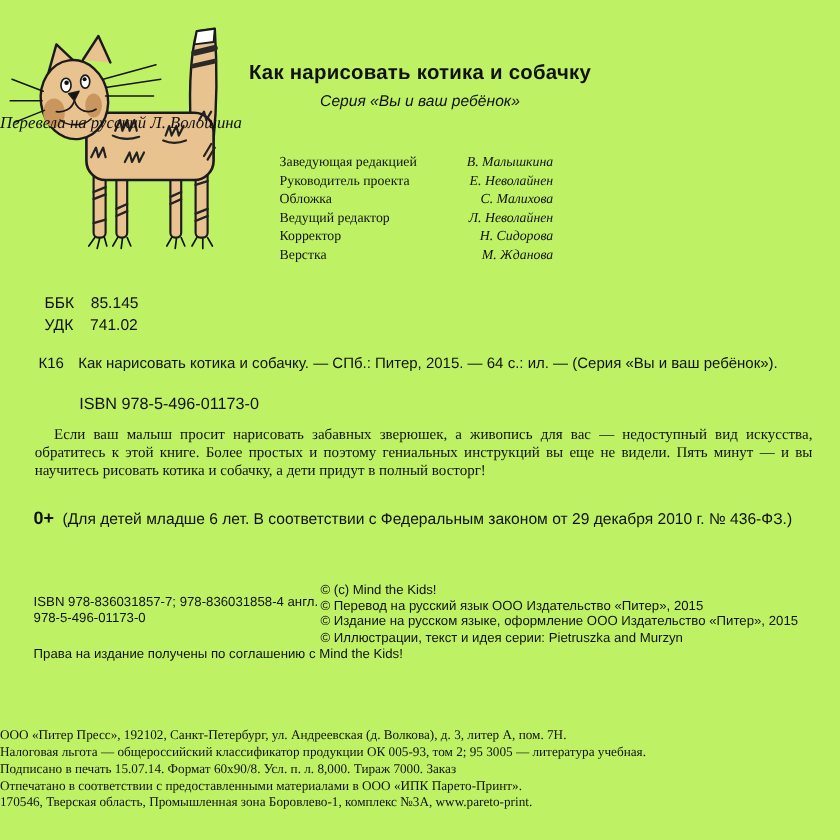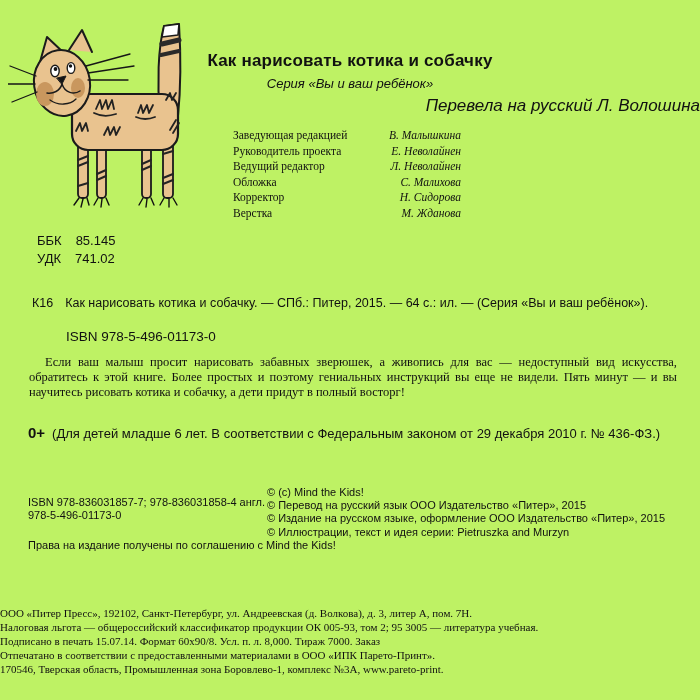--- a/index.html
+++ b/index.html
@@ -4,27 +4,27 @@
 <style>
   html,body{margin:0;padding:0;background:#fff;}
   #page{
     position:relative;width:700px;height:700px;background:#bef264;
     font-family:"Liberation Sans",sans-serif;color:#111;overflow:hidden;
   }
   .abs{position:absolute;}
   
   .title{top:51px;left:0;right:0;text-align:center;font-size:17px;font-weight:bold;letter-spacing:.2px;}
   .series{top:76px;left:0;right:0;text-align:center;font-size:13px;font-style:italic;}
-  .translator{top:96px;left:0;right:0;text-align:right;font-family:Liberation Sans, sans-serif;font-style:italic;font-size:17px;}
+  .translator{top:96px;left:0;right:0;text-align:left;font-family:Liberation Serif, serif;font-style:italic;font-size:14px;}
   
   .credits{top:128px;left:233px;width:228px;font-family:"Liberation Serif",serif;font-size:11.5px;}
   .credits .row{display:flex;justify-content:space-between;line-height:15.5px;}
   .credits .name{font-style:italic;}
   
-  .class-block{top:232px;left:37px;font-size:13px;}
+  .class-block{top:244px;left:37px;font-size:13px;}
   .class-block .row{display:flex;gap:14px;line-height:18px;}
   
   .catalog{top:296px;left:32px;width:640px;font-size:12.5px;display:flex;gap:12px;}
   .isbn-center{top:329px;left:66px;font-size:13.5px;}
   
   .para1{top:355px;left:29px;width:648px;font-family:"Liberation Serif",serif;font-size:12.5px;line-height:15px;text-align:justify;text-indent:16px;}
   .para2{top:400px;left:29px;width:648px;font-family:"Liberation Serif",serif;font-size:12.5px;text-indent:16px;}
   
   .age{top:424px;left:28px;display:flex;align-items:baseline;gap:7px;}
   .age .badge{font-size:15px;font-weight:bold;}
@@ -120,26 +120,26 @@
   <div class="abs credits">
     <div class="row">
       <span class="role">Заведующая редакцией</span>
       <span class="name">В. Малышкина</span>
     </div>
     <div class="row">
       <span class="role">Руководитель проекта</span>
       <span class="name">Е. Неволайнен</span>
     </div>
     <div class="row">
+      <span class="role">Обложка</span>
+      <span class="name">С. Малихова</span>
+    </div>
+    <div class="row">
       <span class="role">Ведущий редактор</span>
       <span class="name">Л. Неволайнен</span>
-    </div>
-    <div class="row">
-      <span class="role">Обложка</span>
-      <span class="name">С. Малихова</span>
     </div>
     <div class="row">
       <span class="role">Корректор</span>
       <span class="name">Н. Сидорова</span>
     </div>
     <div class="row">
       <span class="role">Верстка</span>
       <span class="name">М. Жданова</span>
     </div>
   </div>

